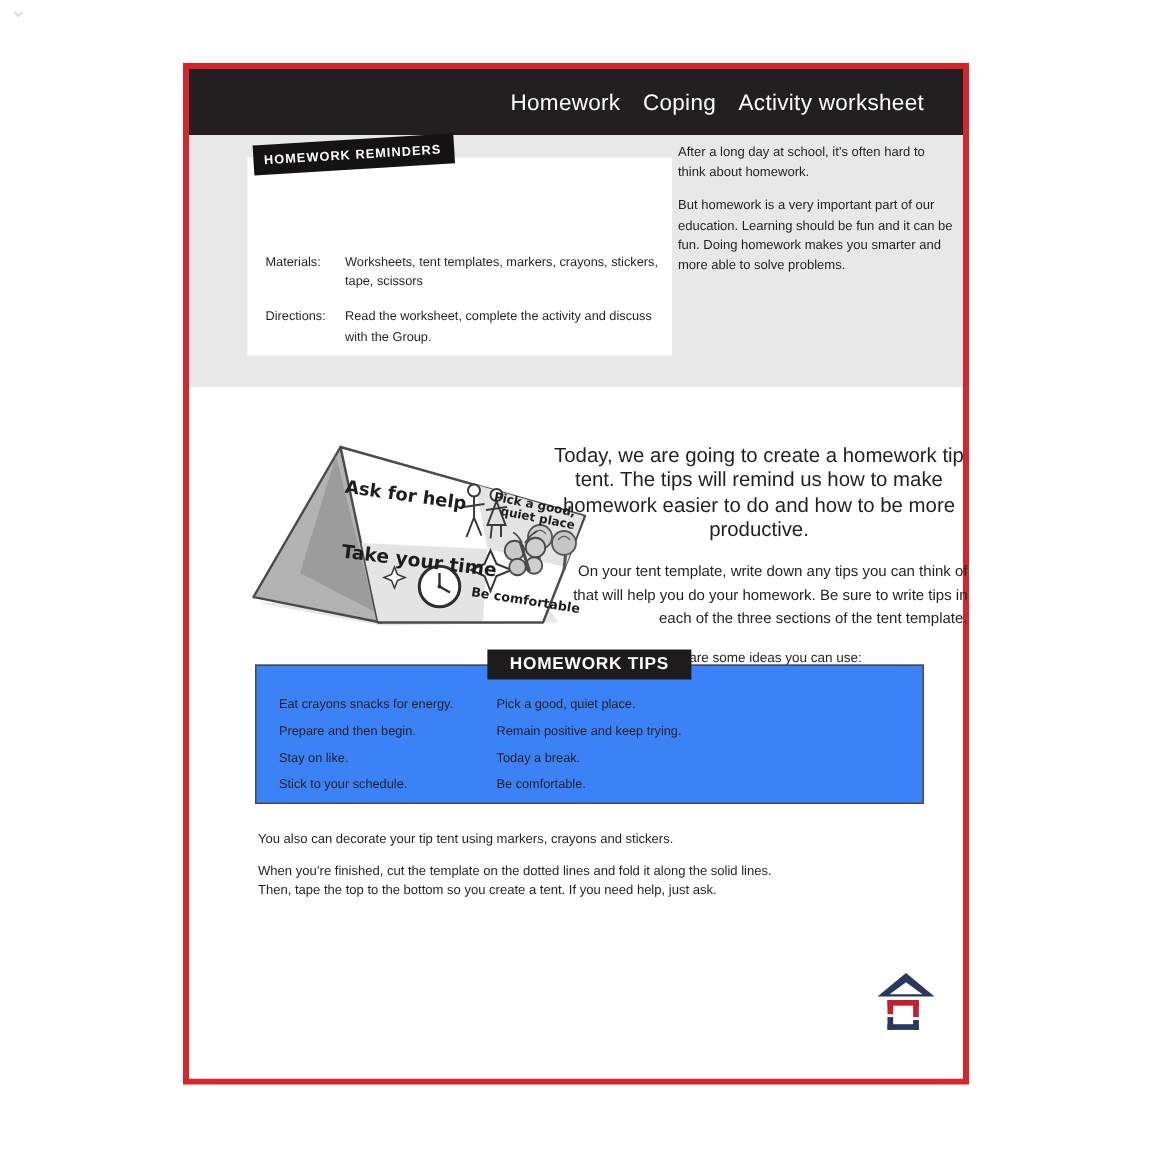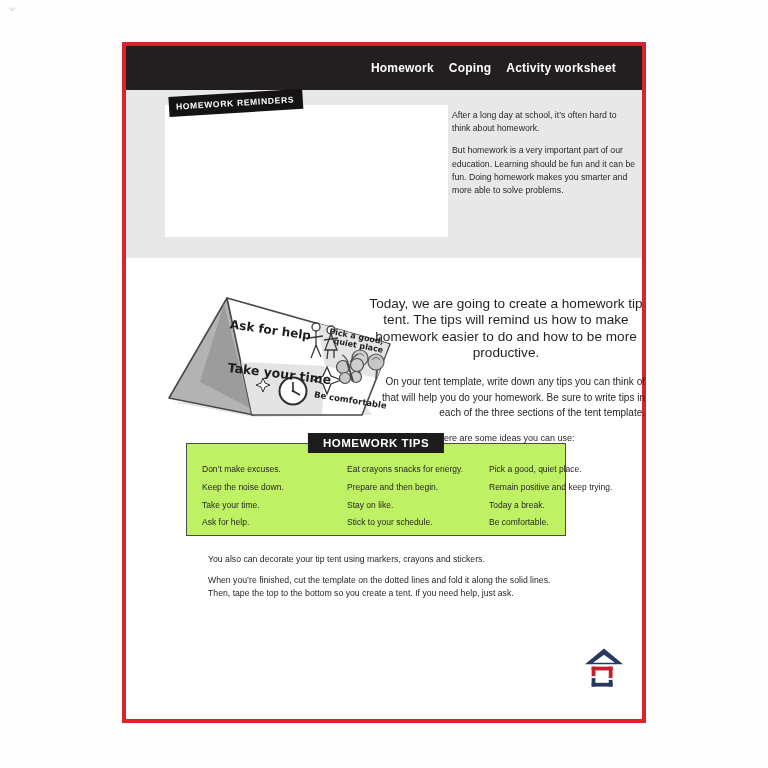--- a/index.html
+++ b/index.html
@@ -13,77 +13,87 @@
   .frame {
     position:absolute; left:122px; top:42px; width:524px; height:681px;
     border:4px solid #d8242b; background:#ffffff;
   }
   
   .header {
     position:absolute; left:0; top:0; width:516px; height:44px; background:#231f20;
     display:flex; align-items:center; justify-content:flex-end; gap:15px;
     padding-right:26px;
   }
-  .nav-item { color:#ffffff; font-size:12px; font-weight:bold; letter-spacing:.2px; cursor:pointer; }
+  .nav-item { color:#ffffff; font-size:15px; font-weight:normal; letter-spacing:.2px; cursor:pointer; }
 
   
   .gray-section { position:absolute; left:0; top:44px; width:516px; height:168px; background:#e9e8e8; }
   .card { position:absolute; left:39px; top:15px; width:283px; height:132px; background:#ffffff; }
   .badge {
     position:absolute; left:4px; top:-8px; background:#141212; color:#fff;
     font-size:8.5px; font-weight:bold; letter-spacing:.7px; padding:5px 9px 5px 7px;
     transform:rotate(-3.5deg); transform-origin:left center; white-space:nowrap;
   }
   .card-title { position:absolute; left:9px; top:21px; font-size:28px; letter-spacing:-.4px; white-space:nowrap; }
   .meta { position:absolute; left:12px; top:63px; width:262px; }
   .meta-row { display:grid; grid-template-columns:53px 1fr; font-size:8.5px; line-height:1.55; margin-bottom:10px; }
   .meta-label { font-weight:normal; }
-  .intro-col { position:absolute; left:326px; top:19px; width:184px; }
+  .intro-col { position:absolute; left:326px; top:5px; width:184px; }
   .intro-col p { margin:0 0 9px 0; font-size:8.7px; line-height:1.52; }
 
   
   .main { position:absolute; left:0; top:212px; width:516px; height:461px; background:#fff; }
 
   .tent { position:absolute; left:40px; top:26px; width:234px; height:138px; }
 
   .activity-text { position:absolute; left:241px; top:22px; width:278px; text-align:center; }
   .lead { font-size:13.6px; line-height:1.2; margin:16px 0 13px 0; }
   .activity-body { font-size:10px; line-height:1.55; margin:0 0 10px 0;text-align:right; }
   .activity-prompt { font-size:9px; margin:12px; }
 
-  .tips-box { position:absolute; left:60px; top:185px; width:380px; height:93px; border:1.5px solid #4a4a4a; background:#bef264; }
+  .tips-box { position:absolute; left:44px; top:185px; width:446px; height:93px; border:1.5px solid #4a4a4a; background:#3b82f6; }
   .tips-title {
     position:absolute; top:-11px; left:50%; transform:translateX(-50%);
     background:#1d1b1b; color:#fff; font-size:11.5px; font-weight:bold; letter-spacing:.5px;
     padding:4px 15px; white-space:nowrap;
   }
   .tips-grid { position:absolute; left:15px; top:20px; display:grid; grid-template-columns:145px 142px 150px; }
   .tip { font-size:8.5px; line-height:1.2; margin-bottom:7.6px; }
 
-  .footer-text { position:absolute; left:46px; top:295px; width:476px;margin-left:36px; }
+  .footer-text { position:absolute; left:46px; top:295px; width:476px; }
   .footer-text p { margin:0 0 8px 0; font-size:8.7px; line-height:1.5; white-space:pre-line; }
 
   .logo { position:absolute; left:459px; top:390px; width:38px; height:43px; }
 </style>
 </head>
 <body>
 
 <span class="top-chevron">⌄</span>
 
 <div class="frame">
 
   <div class="header">
     <span class="nav-item">Homework</span>
     <span class="nav-item">Coping</span>
     <span class="nav-item">Activity worksheet</span>
   </div>
 
   <div class="gray-section">
     <div class="card">
       <div class="badge">HOMEWORK REMINDERS</div>
+      <div class="meta">
+        <div class="meta-row">
+          <span class="meta-label">Materials:</span>
+          <span class="meta-value">Worksheets, tent templates, markers, crayons, stickers, tape, scissors</span>
+        </div>
+        <div class="meta-row">
+          <span class="meta-label">Directions:</span>
+          <span class="meta-value">Read the worksheet, complete the activity and discuss with the Group.</span>
+        </div>
+      </div>
     </div>
     <div class="intro-col">
       <p>After a long day at school, it’s often hard to think about homework.</p>
       <p>But homework is a very important part of our education. Learning should be fun and it can be fun. Doing homework makes you smarter and more able to solve problems.</p>
     </div>
   </div>
 
   <div class="main">
 
     <svg class="tent" viewBox="0 0 234 138">
@@ -141,26 +151,20 @@
     <div class="activity-text">
       <p class="lead">Today, we are going to create a homework tip tent. The tips will remind us how to make homework easier to do and how to be more productive.</p>
       <p class="activity-body">On your tent template, write down any tips you can think of that will help you do your homework. Be sure to write tips in each of the three sections of the tent template.</p>
       <p class="activity-prompt">Here are some ideas you can use:</p>
     </div>
 
     <div class="tips-box">
       <div class="tips-title">HOMEWORK TIPS</div>
       <div class="tips-grid">
         <div>
-          <div class="tip">Don’t make excuses.</div>
-          <div class="tip">Keep the noise down.</div>
-          <div class="tip">Take your time.</div>
-          <div class="tip">Ask for help.</div>
-        </div>
-        <div>
           <div class="tip">Eat crayons snacks for energy.</div>
           <div class="tip">Prepare and then begin.</div>
           <div class="tip">Stay on like.</div>
           <div class="tip">Stick to your schedule.</div>
         </div>
         <div>
           <div class="tip">Pick a good, quiet place.</div>
           <div class="tip">Remain positive and keep trying.</div>
           <div class="tip">Today a break.</div>
           <div class="tip">Be comfortable.</div>

